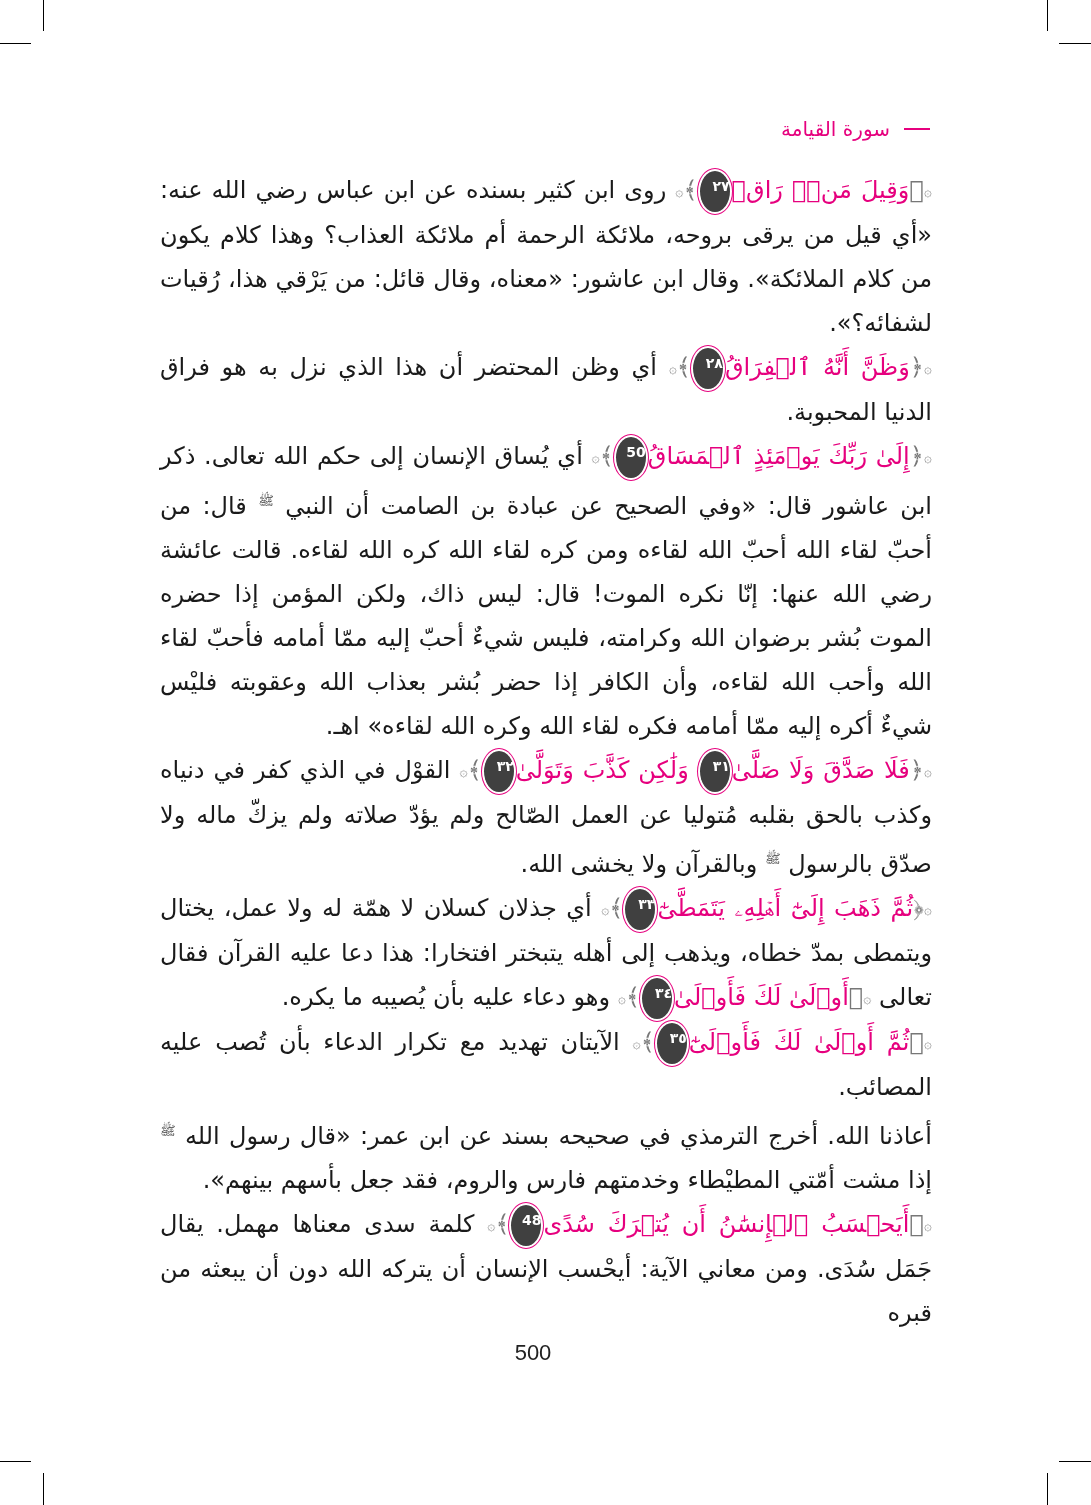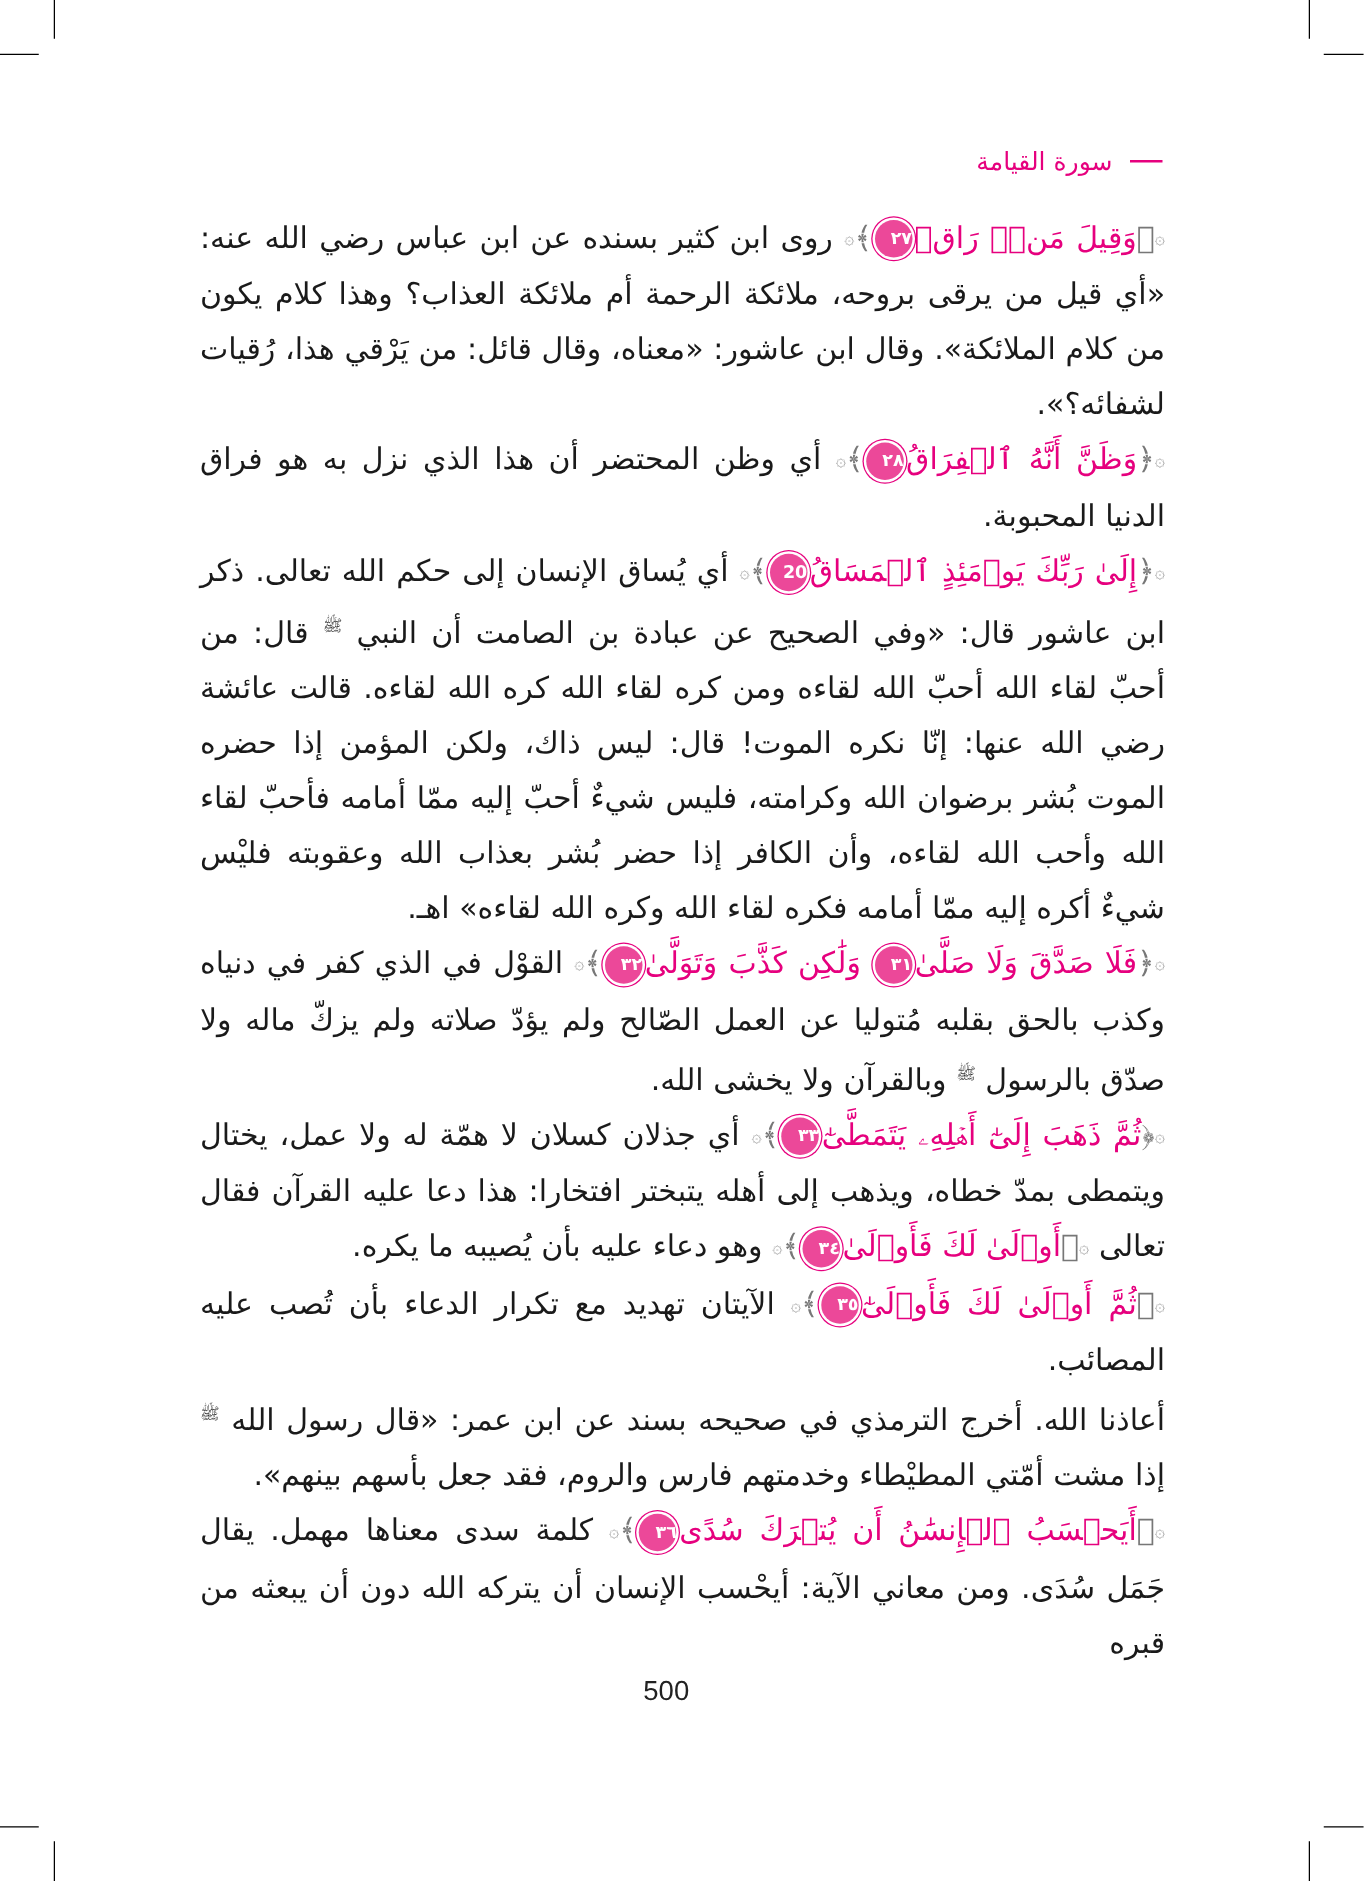--- a/index.html
+++ b/index.html
@@ -6,21 +6,21 @@
   body{width:1091px;height:1505px;position:relative;overflow:hidden;font-family:"DejaVu Sans",sans-serif;color:#1a1a1a;}
   .crop{position:absolute;background:#000;}
   .header{position:absolute;top:112px;left:700px;width:240px;height:34px;direction:rtl;display:flex;align-items:center;justify-content:flex-start;}
   .header .dash{width:26px;height:2px;background:#e6007e;margin-left:14px;margin-right:10px;}
   .header .title{color:#e6007e;font-size:20px;font-weight:normal;white-space:nowrap;}
   .body{position:absolute;top:168px;left:160px;width:772px;direction:rtl;text-align:justify;text-align-last:right;font-size:24px;line-height:44px;}
   .para{margin:0;}
   .verse{color:#e6007e;font-weight:normal;}
   .orn{color:#9a9a9a;font-size:14px;vertical-align:middle;}
   .brk{color:#777;}
-  .ayah-num{display:inline-block;color:#fff;background:#ec4899;border-radius:50%;width:30px;height:30px;line-height:30px;text-align:center;font-size:14px;font-weight:bold;margin:0 2px;vertical-align:middle;box-shadow:0 0 0 2px #fff,0 0 0 3px #e6007e;}
+  .ayah-num{display:inline-block;color:#fff;background:#404040;border-radius:50%;width:30px;height:41px;line-height:30px;text-align:center;font-size:14px;font-weight:bold;margin:0 2px;vertical-align:middle;box-shadow:0 0 0 2px #fff,0 0 0 3px #e6007e;}
   .pbuh{font-size:13px;vertical-align:super;color:#333;}
   .pagenum{position:absolute;top:1340px;left:0;width:1066px;text-align:center;font-family:"Liberation Sans",sans-serif;font-size:22px;color:#222;}
 </style>
 </head>
 <body>
 
 <div class="crop" style="left:43px;top:0;width:1px;height:31px;"></div>
 <div class="crop" style="left:0;top:43px;width:31px;height:1px;"></div>
 <div class="crop" style="left:1047px;top:0;width:1px;height:31px;"></div>
 <div class="crop" style="left:1059px;top:43px;width:32px;height:1px;"></div>
@@ -41,21 +41,21 @@
     <span>روى ابن كثير بسنده عن ابن عباس رضي الله عنه: «أي قيل من يرقى بروحه، ملائكة الرحمة أم ملائكة العذاب؟ وهذا كلام يكون من كلام الملائكة». وقال ابن عاشور: «معناه، وقال قائل: من يَرْقي هذا، رُقيات لشفائه؟».</span>
   </p>
 
   <p class="para">
     <span class="orn">۞</span><span class="brk">﴿</span><span class="verse">وَظَنَّ أَنَّهُ ٱلۡفِرَاقُ</span><span class="ayah-num">٢٨</span><span class="brk">﴾</span><span class="orn">۞</span>
     <span>أي وظن المحتضر أن هذا الذي نزل به هو فراق الدنيا المحبوبة.</span>
   </p>
 
 
   <p class="para">
-    <span class="orn">۞</span><span class="brk">﴿</span><span class="verse">إِلَىٰ رَبِّكَ يَوۡمَئِذٍ ٱلۡمَسَاقُ</span><span class="ayah-num">20</span><span class="brk">﴾</span><span class="orn">۞</span>
+    <span class="orn">۞</span><span class="brk">﴿</span><span class="verse">إِلَىٰ رَبِّكَ يَوۡمَئِذٍ ٱلۡمَسَاقُ</span><span class="ayah-num">50</span><span class="brk">﴾</span><span class="orn">۞</span>
     <span>أي يُساق الإنسان إلى حكم الله تعالى. ذكر ابن عاشور قال: «وفي الصحيح عن عبادة بن الصامت أن النبي</span>
     <span class="pbuh">ﷺ</span>
     <span>قال: من أحبّ لقاء الله أحبّ الله لقاءه ومن كره لقاء الله كره الله لقاءه. قالت عائشة رضي الله عنها: إنّا نكره الموت! قال: ليس ذاك، ولكن المؤمن إذا حضره الموت بُشر برضوان الله وكرامته، فليس شيءٌ أحبّ إليه ممّا أمامه فأحبّ لقاء الله وأحب الله لقاءه، وأن الكافر إذا حضر بُشر بعذاب الله وعقوبته فليْس شيءٌ أكره إليه ممّا أمامه فكره لقاء الله وكره الله لقاءه» اهـ.</span>
   </p>
 
   <p class="para">
     <span class="orn">۞</span><span class="brk">﴿</span><span class="verse">فَلَا صَدَّقَ وَلَا صَلَّىٰ</span><span class="ayah-num">٣١</span>
     <span class="verse">وَلَٰكِن كَذَّبَ وَتَوَلَّىٰ</span><span class="ayah-num">٣٢</span><span class="brk">﴾</span><span class="orn">۞</span>
     <span>القوْل في الذي كفر في دنياه وكذب بالحق بقلبه مُتوليا عن العمل الصّالح ولم يؤدّ صلاته ولم يزكّ ماله ولا صدّق بالرسول</span>
     <span class="pbuh">ﷺ</span>
@@ -74,19 +74,19 @@
     <span>الآيتان تهديد مع تكرار الدعاء بأن تُصب عليه المصائب.</span>
   </p>
 
   <p class="para">
     <span>أعاذنا الله. أخرج الترمذي في صحيحه بسند عن ابن عمر: «قال رسول الله</span>
     <span class="pbuh">ﷺ</span>
     <span>إذا مشت أمّتي المطيْطاء وخدمتهم فارس والروم، فقد جعل بأسهم بينهم».</span>
   </p>
 
   <p class="para">
-    <span class="orn">۞</span><span class="brk">﴿</span><span class="verse">أَيَحۡسَبُ ٱلۡإِنسَٰنُ أَن يُتۡرَكَ سُدًى</span><span class="ayah-num">٣٦</span><span class="brk">﴾</span><span class="orn">۞</span>
+    <span class="orn">۞</span><span class="brk">﴿</span><span class="verse">أَيَحۡسَبُ ٱلۡإِنسَٰنُ أَن يُتۡرَكَ سُدًى</span><span class="ayah-num">48</span><span class="brk">﴾</span><span class="orn">۞</span>
     <span>كلمة سدى معناها مهمل. يقال جَمَل سُدَى. ومن معاني الآية: أيحْسب الإنسان أن يتركه الله دون أن يبعثه من قبره</span>
   </p>
 
 </div>
 
 <div class="pagenum">500</div>
 
 </body></html>

